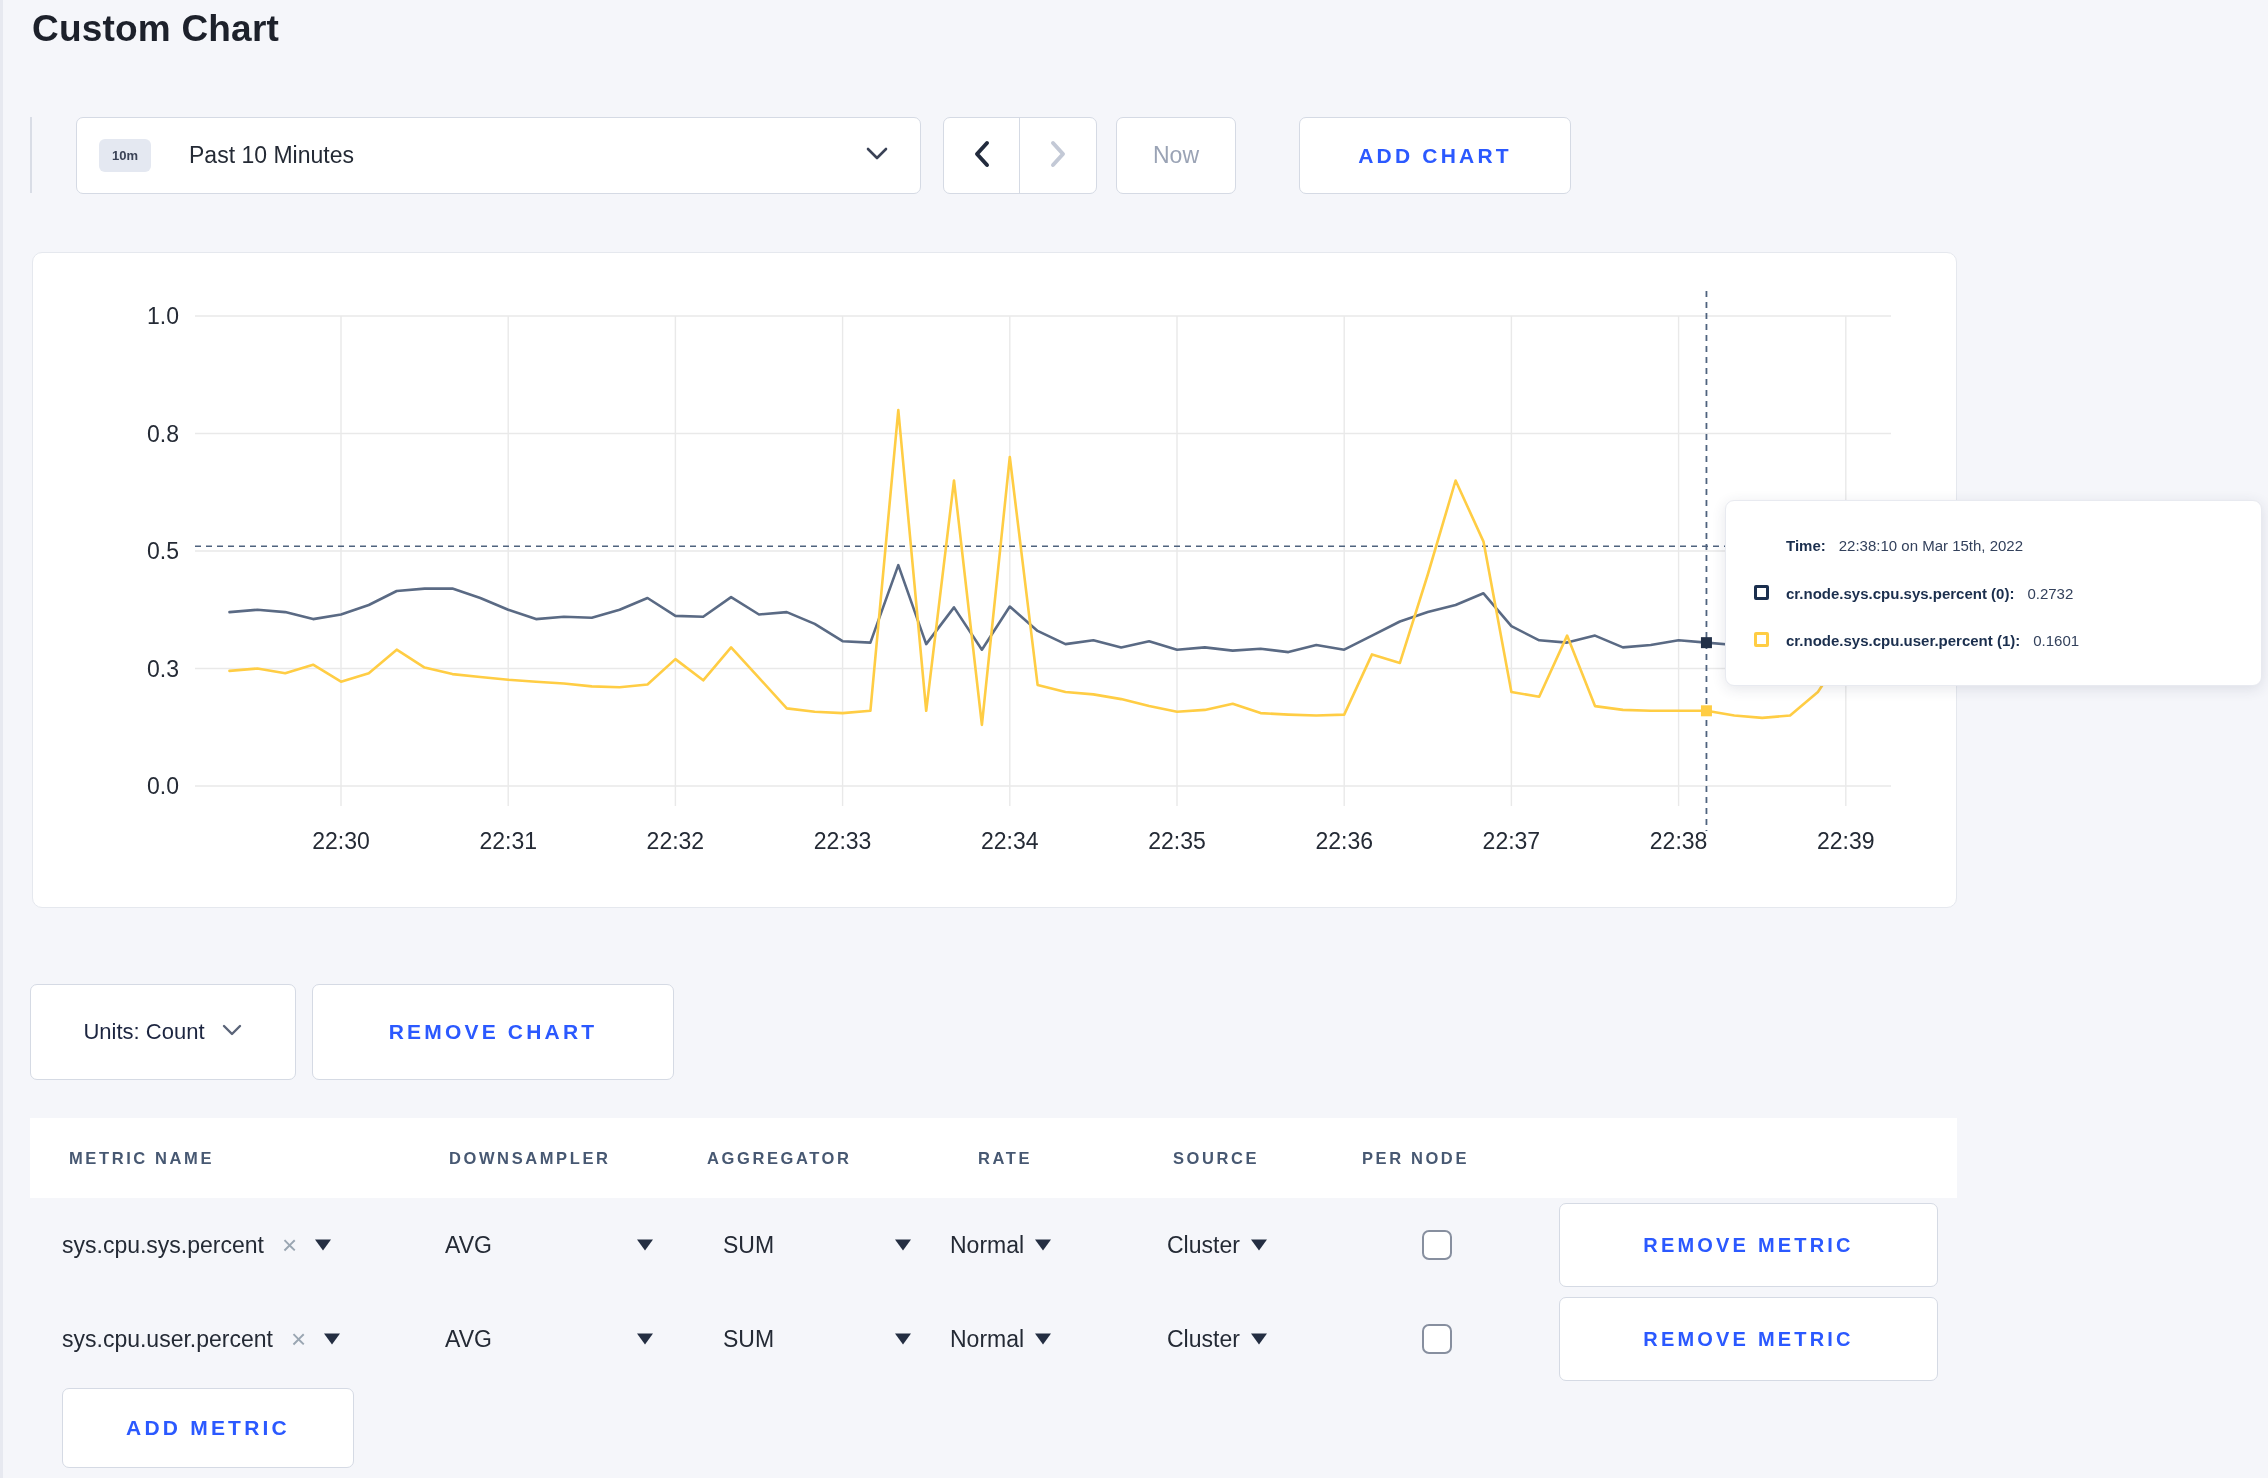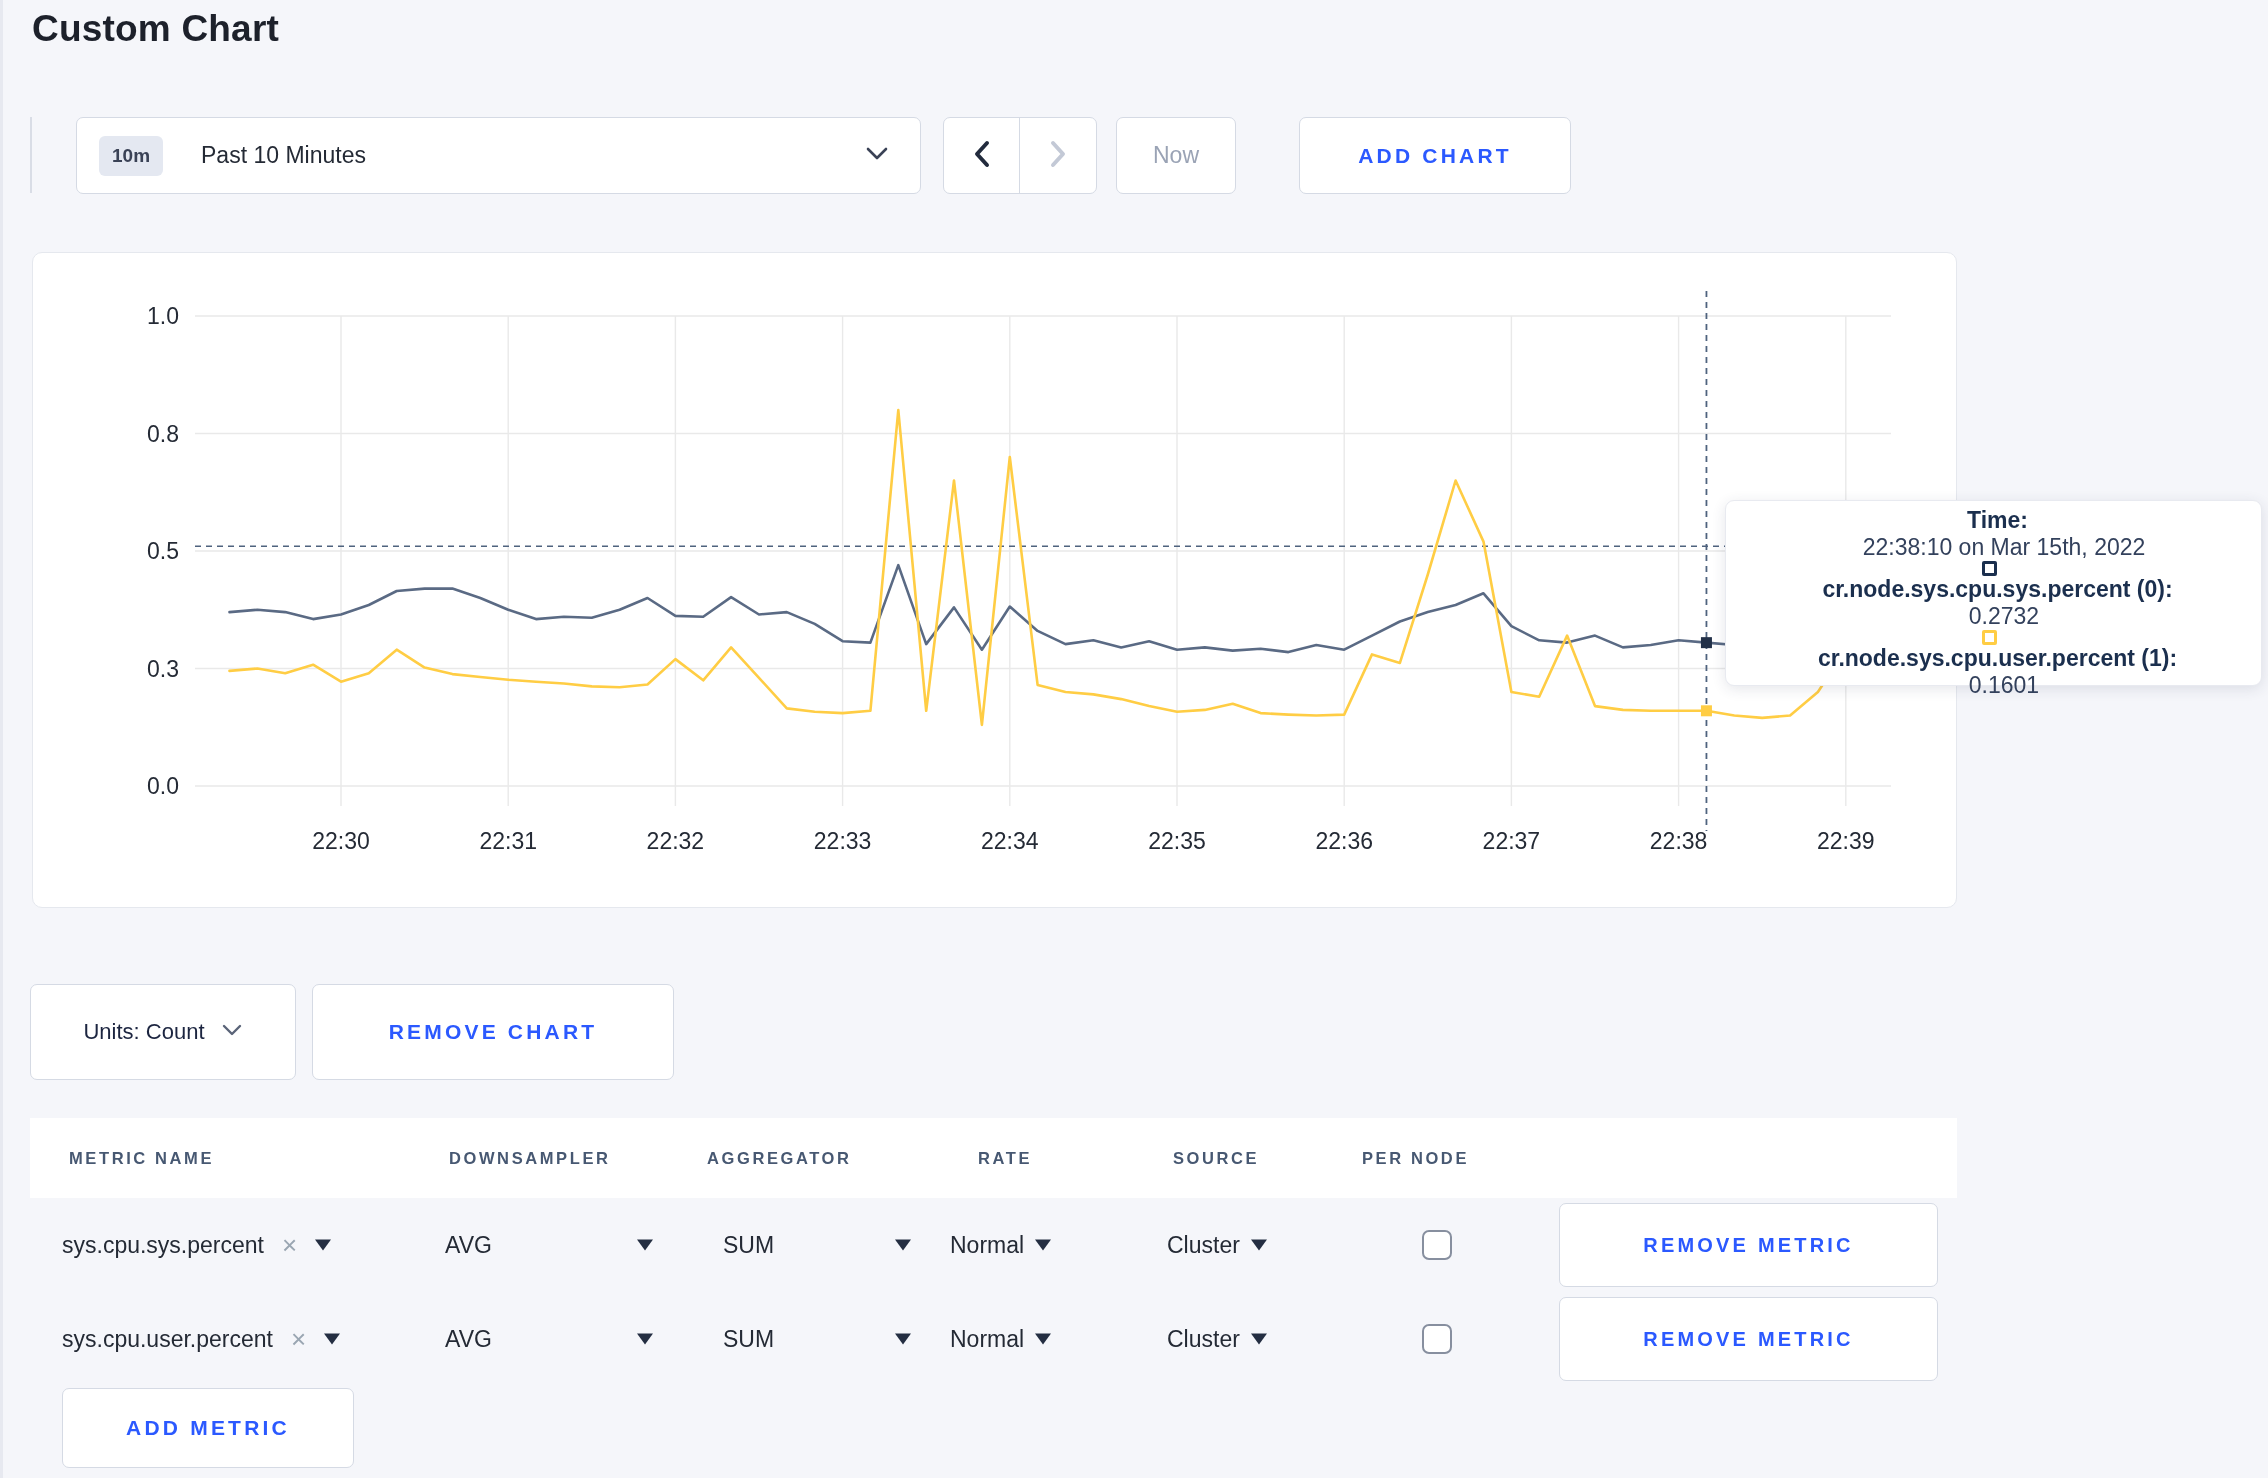--- a/index.html
+++ b/index.html
@@ -9,21 +9,21 @@
   .screen::before { content:""; position:absolute; left:0; top:0; width:3px; height:100%; background:#e7e9f0; }
 
   .page-title { position:absolute; left:32px; top:8px; font-size:37px; font-weight:600; color:#1d212b; letter-spacing:0.2px; }
 
   .toolbar-divider { position:absolute; left:30px; top:117px; width:2px; height:76px; background:#d9dde6; }
 
   .card { background:#ffffff; border:1.5px solid #d5dae4; border-radius:7px; }
 
   .time-dropdown { position:absolute; left:76px; top:117px; width:845px; height:77px;
     display:flex; align-items:center; padding:0 30px 0 22px; cursor:pointer; }
-  .time-badge { background:#e4e8f1; color:#3a4256; font-weight:700; font-size:19px;
+  .time-badge { background:#e4e8f1; color:#3a4256; font-weight:700; font-size:13px;
     border-radius:6px; padding:9px 13px; margin-right:38px; }
   .time-label { font-size:23px; color:#242a35; }
   .time-caret { margin-left:auto; }
 
   .pager { position:absolute; left:943px; top:117px; width:154px; height:77px; display:flex; overflow:hidden; }
   .pager-btn { width:50%; display:flex; align-items:center; justify-content:center; cursor:pointer; }
   .pager-btn:first-child { border-right:1.5px solid #d5dae4; }
 
   .now-btn { position:absolute; left:1116px; top:117px; width:120px; height:77px;
     display:flex; align-items:center; justify-content:center;
@@ -34,21 +34,21 @@
   .add-chart-btn { position:absolute; left:1299px; top:117px; width:272px; height:77px; }
 
   .chart-panel { position:absolute; left:32px; top:252px; width:1925px; height:656px;
     background:#fff; border:1.5px solid #e5e8ee; border-radius:10px; }
   .chart-panel svg { display:block; }
 
   .tooltip { position:absolute; left:1725px; top:500px; width:537px; height:186px;
     background:#fff; border:1px solid #e8eaf0; border-radius:9px;
     box-shadow:0 3px 14px rgba(40,50,80,0.12); z-index:5;
     display:flex; flex-direction:column; justify-content:space-evenly; padding:6px 20px 6px 28px; }
-  .tt-row { display:flex; align-items:center; font-size:23px; color:#1b2f4e;flex-direction:column; }
+  .tt-row { display:flex; align-items:flex-start; font-size:15px; color:#1b2f4e; }
   .tt-slot { width:32px; display:flex; align-items:center; }
   .tt-swatch { width:15px; height:15px; border-radius:2px; background:#fff; }
   .tt-label { font-weight:700; color:#1b2f4e; }
   .tt-value { margin-left:13px; font-weight:400; color:#33415c; }
 
   .units-btn { position:absolute; left:30px; top:984px; width:266px; height:96px;
     display:flex; align-items:center; justify-content:center; gap:16px; cursor:pointer; }
   .units-label { font-size:22px; font-weight:400; color:#1c2540; }
   .remove-chart-btn { position:absolute; left:312px; top:984px; width:362px; height:96px; }
 

